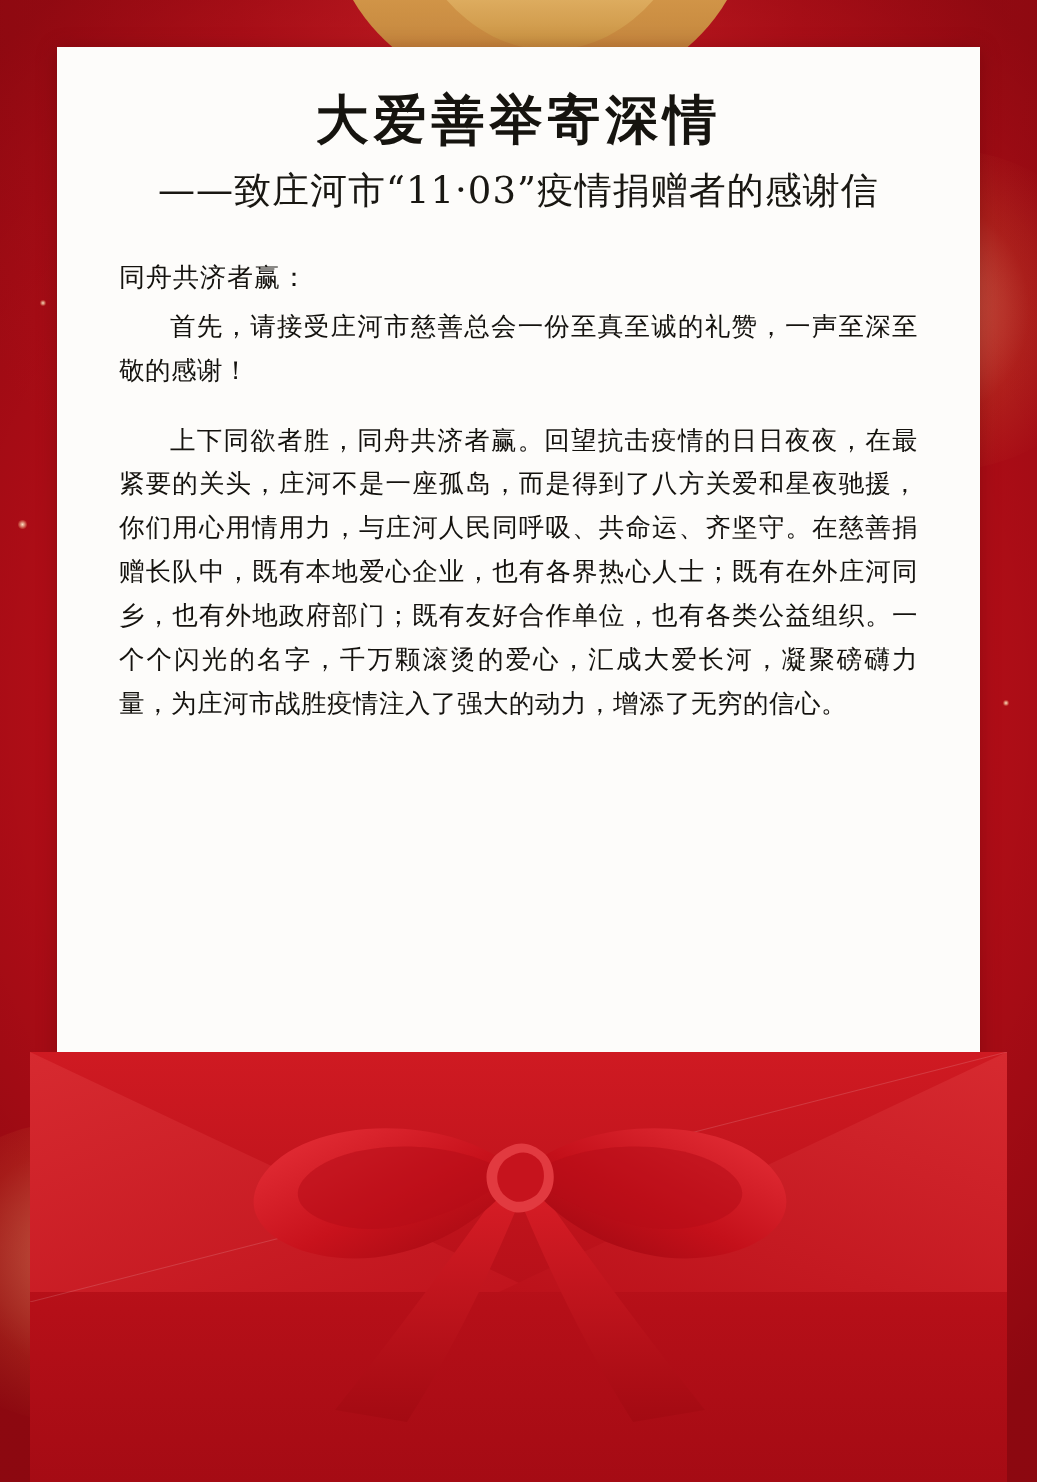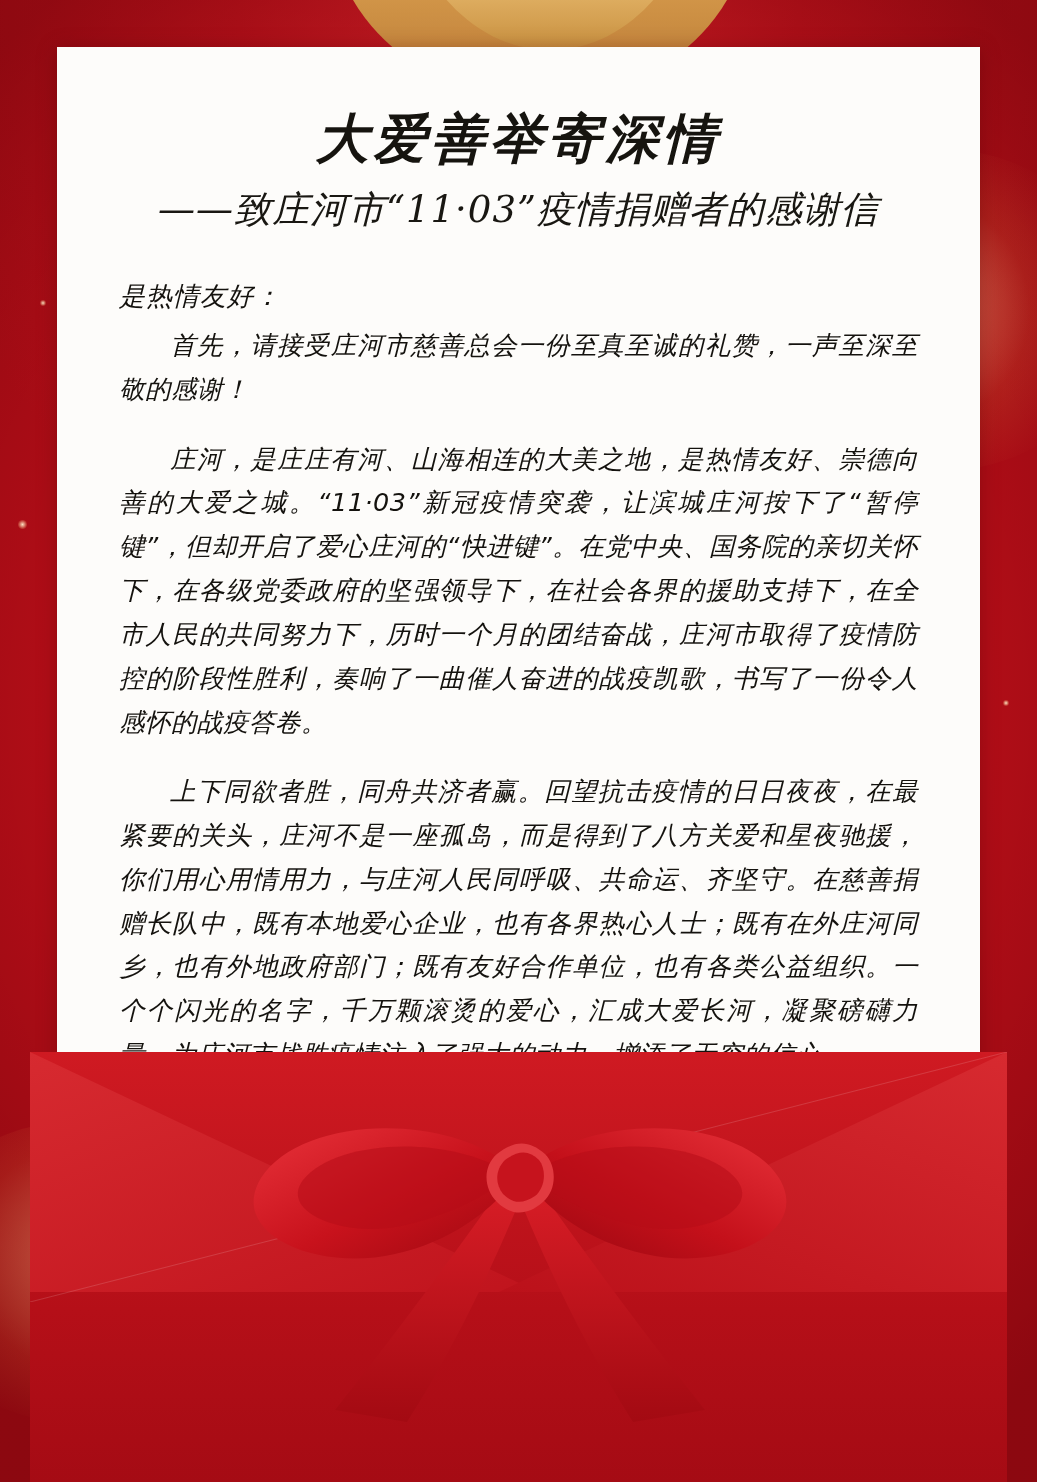--- a/index.html
+++ b/index.html
@@ -126,23 +126,22 @@
     left: 57px;
     top: 47px;
     width: 923px;
     height: 1080px;
     background: #fdfcfa;
     box-shadow: 0 2px 18px rgba(80,0,6,.35);
   }
   .letter-inner {
     position: absolute;
     inset: 0;
-    padding: 44px 62px 0 62px;
+    padding: 25px 62px 0 62px;
     box-sizing: border-box;
-    font-style: italic;
   }
 
   .doc-title {
     text-align: center;
     font-family: "DejaVu Serif", serif;
     font-weight: bold;
     font-size: 53px;
     letter-spacing: 5px;
     color: #16140f;
     margin: 18px 0 0 0;
@@ -199,24 +198,23 @@
   <div class="sparkle" style="left:18px; top:520px; width:9px; height:9px;"></div>
   <div class="sparkle" style="right:60px; top:470px; width:8px; height:8px;"></div>
   <div class="sparkle" style="right:28px; top:700px;"></div>
   <div class="sparkle" style="left:70px; bottom:330px; width:7px; height:7px;"></div>
 
   <div class="letter">
     <div class="letter-inner">
       <h1 class="doc-title">大爱善举寄深情</h1>
       <div class="doc-subtitle">——致庄河市“11·03”疫情捐赠者的感谢信</div>
 
-      <div class="salutation">是热情友好：</div>
+      <div class="salutation">同舟共济者赢：</div>
 
       <p class="body-para">首先，请接受庄河市慈善总会一份至真至诚的礼赞，一声至深至敬的感谢！</p>
-      <p class="body-para">庄河，是庄庄有河、山海相连的大美之地，是热情友好、崇德向善的大爱之城。“11·03”新冠疫情突袭，让滨城庄河按下了“暂停键”，但却开启了爱心庄河的“快进键”。在党中央、国务院的亲切关怀下，在各级党委政府的坚强领导下，在社会各界的援助支持下，在全市人民的共同努力下，历时一个月的团结奋战，庄河市取得了疫情防控的阶段性胜利，奏响了一曲催人奋进的战疫凯歌，书写了一份令人感怀的战疫答卷。</p>
       <p class="body-para">上下同欲者胜，同舟共济者赢。回望抗击疫情的日日夜夜，在最紧要的关头，庄河不是一座孤岛，而是得到了八方关爱和星夜驰援，你们用心用情用力，与庄河人民同呼吸、共命运、齐坚守。在慈善捐赠长队中，既有本地爱心企业，也有各界热心人士；既有在外庄河同乡，也有外地政府部门；既有友好合作单位，也有各类公益组织。一个个闪光的名字，千万颗滚烫的爱心，汇成大爱长河，凝聚磅礴力量，为庄河市战胜疫情注入了强大的动力，增添了无穷的信心。</p>
     </div>
     <div class="letter-fade"></div>
   </div>
 
   <div class="envelope">
     <div class="env-body"></div>
     <div class="env-flap-left"></div>
     <div class="env-flap-right"></div>
     <div class="env-seam"></div>

